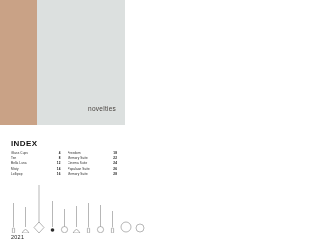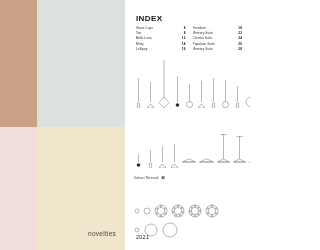--- a/index.html
+++ b/index.html
@@ -1,18 +1,18 @@
 <!DOCTYPE html>
 <html><head>
 <meta charset="utf-8">
 <style>
   html,body{margin:0;padding:0;background:#ffffff;}
   body{width:250px;height:250px;overflow:hidden;
        font-family:"Liberation Sans",sans-serif;}
-  .page{position:relative;width:250px;height:250px;display:flex;}
+  .page{position:relative;width:250px;height:250px;display:flex;flex-direction:column;}
 
   
   .swatches{position:relative;width:125px;height:250px;flex:0 0 125px;}
   .sw{position:absolute;}
   .sw-tl{left:0;top:0;width:37px;height:127px;}
   .sw-tr{left:37px;top:0;width:88px;height:127px;}
   .sw-bl{left:0;top:127px;width:37px;height:123px;}
   .sw-br{left:37px;top:127px;width:88px;height:123px;}
   .novelties{position:absolute;right:9px;bottom:13px;font-size:6.5px;
              letter-spacing:.25px;color:#4a4440;}

